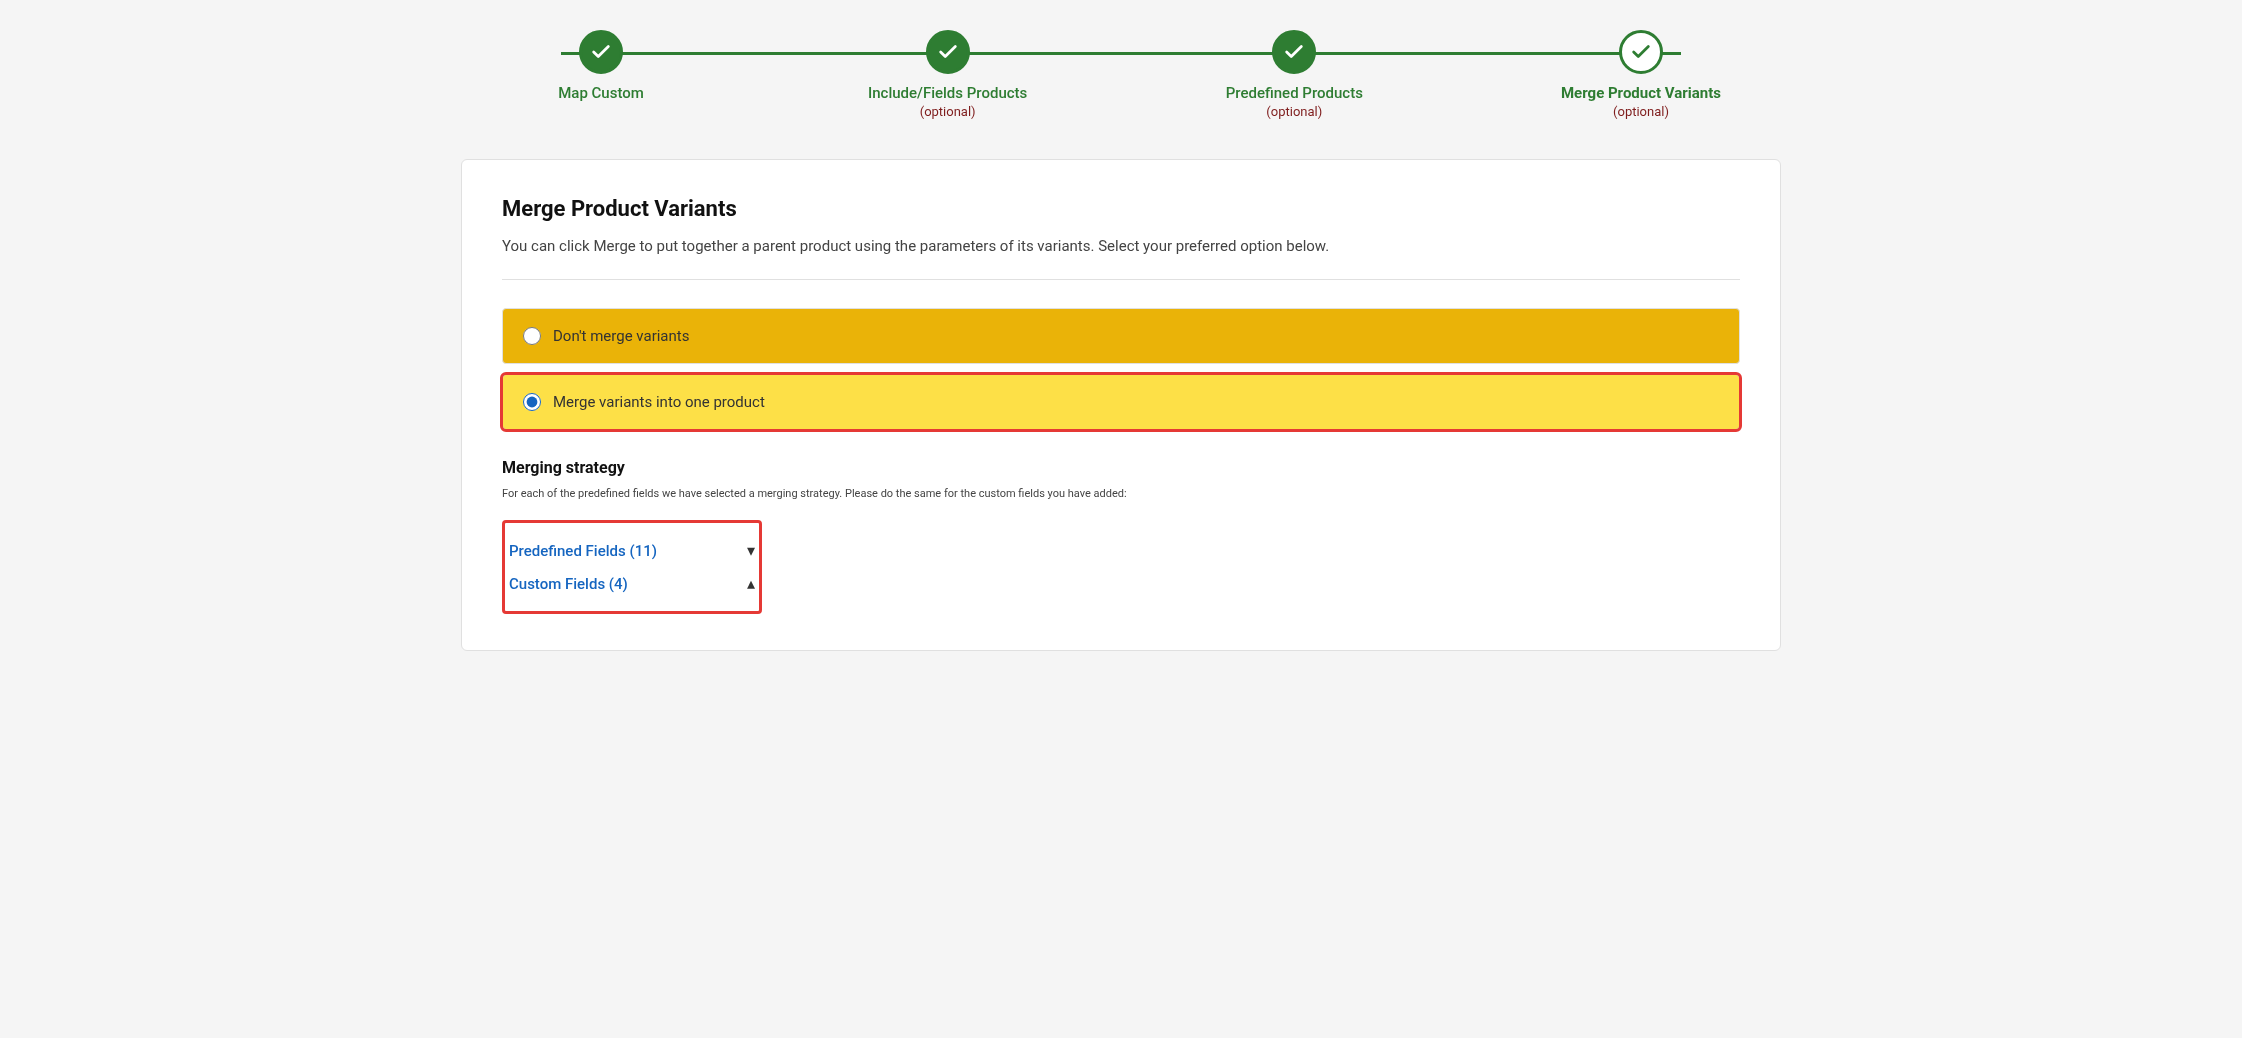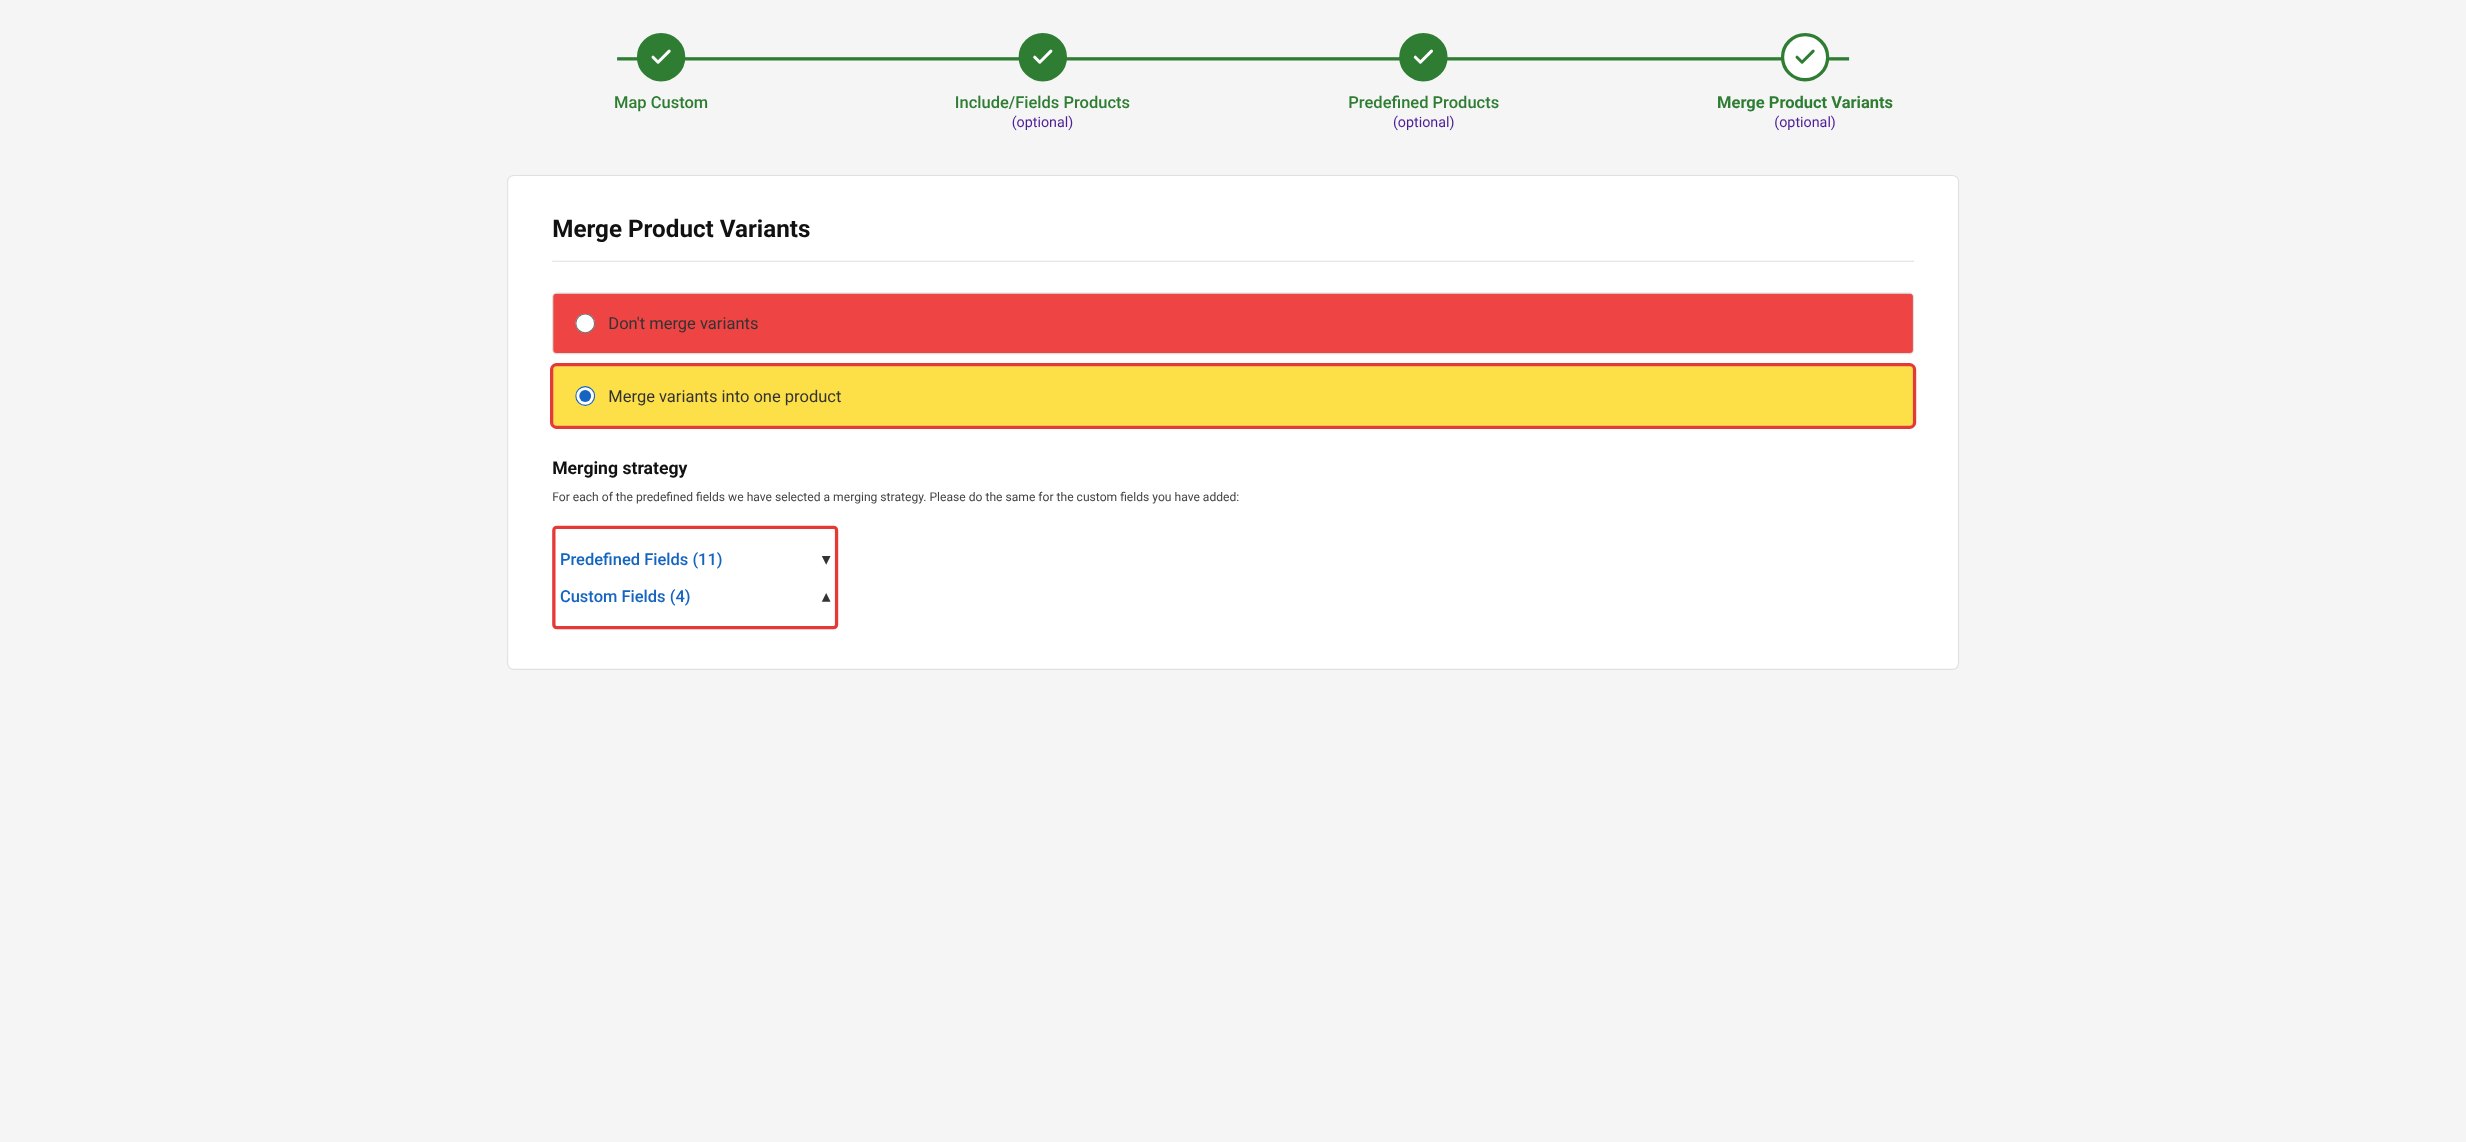--- a/index.html
+++ b/index.html
@@ -78,21 +78,21 @@
       text-align: center;
       font-weight: 500;
     }
 
     .step-label.bold {
       font-weight: 700;
     }
 
     .step-sublabel {
       font-size: 13px;
-      color: #4c1d95;
+      color: #7f1d1d;
       text-align: center;
       margin-top: 2px;
     }
 
     
     .card {
       background: white;
       border: 1px solid #e0e0e0;
       border-radius: 6px;
       padding: 36px 40px;
@@ -118,21 +118,21 @@
     }
 
     
     .radio-option {
       display: flex;
       align-items: center;
       padding: 18px 20px;
       border: 1px solid #e0e0e0;
       border-radius: 4px;
       margin-bottom: 10px;
-      background: #ef4444;
+      background: #eab308;
       cursor: pointer;
     }
 
     .radio-option.selected {
       outline: 3px solid #e53935;
       outline-offset: -1px;
       background: #fde047;
     }
 
     .radio-option input[type="radio"] {
@@ -238,20 +238,21 @@
           <polyline points="20 6 9 17 4 12" stroke="#2e7d32" stroke-width="3" stroke-linecap="round" stroke-linejoin="round"></polyline>
         </svg>
       </div>
       <span class="step-label bold">Merge Product Variants</span>
       <span class="step-sublabel">(optional)</span>
     </div>
   </div>
 
   <div class="card">
     <h1 class="card-title">Merge Product Variants</h1>
+    <p class="card-description">You can click Merge to put together a parent product using the parameters of its variants. Select your preferred option below.</p>
 
     <hr class="divider">
 
     
     <label class="radio-option">
       <input type="radio" name="merge-option" style="">
       <span class="radio-label">Don't merge variants</span>
     </label>
 
     

